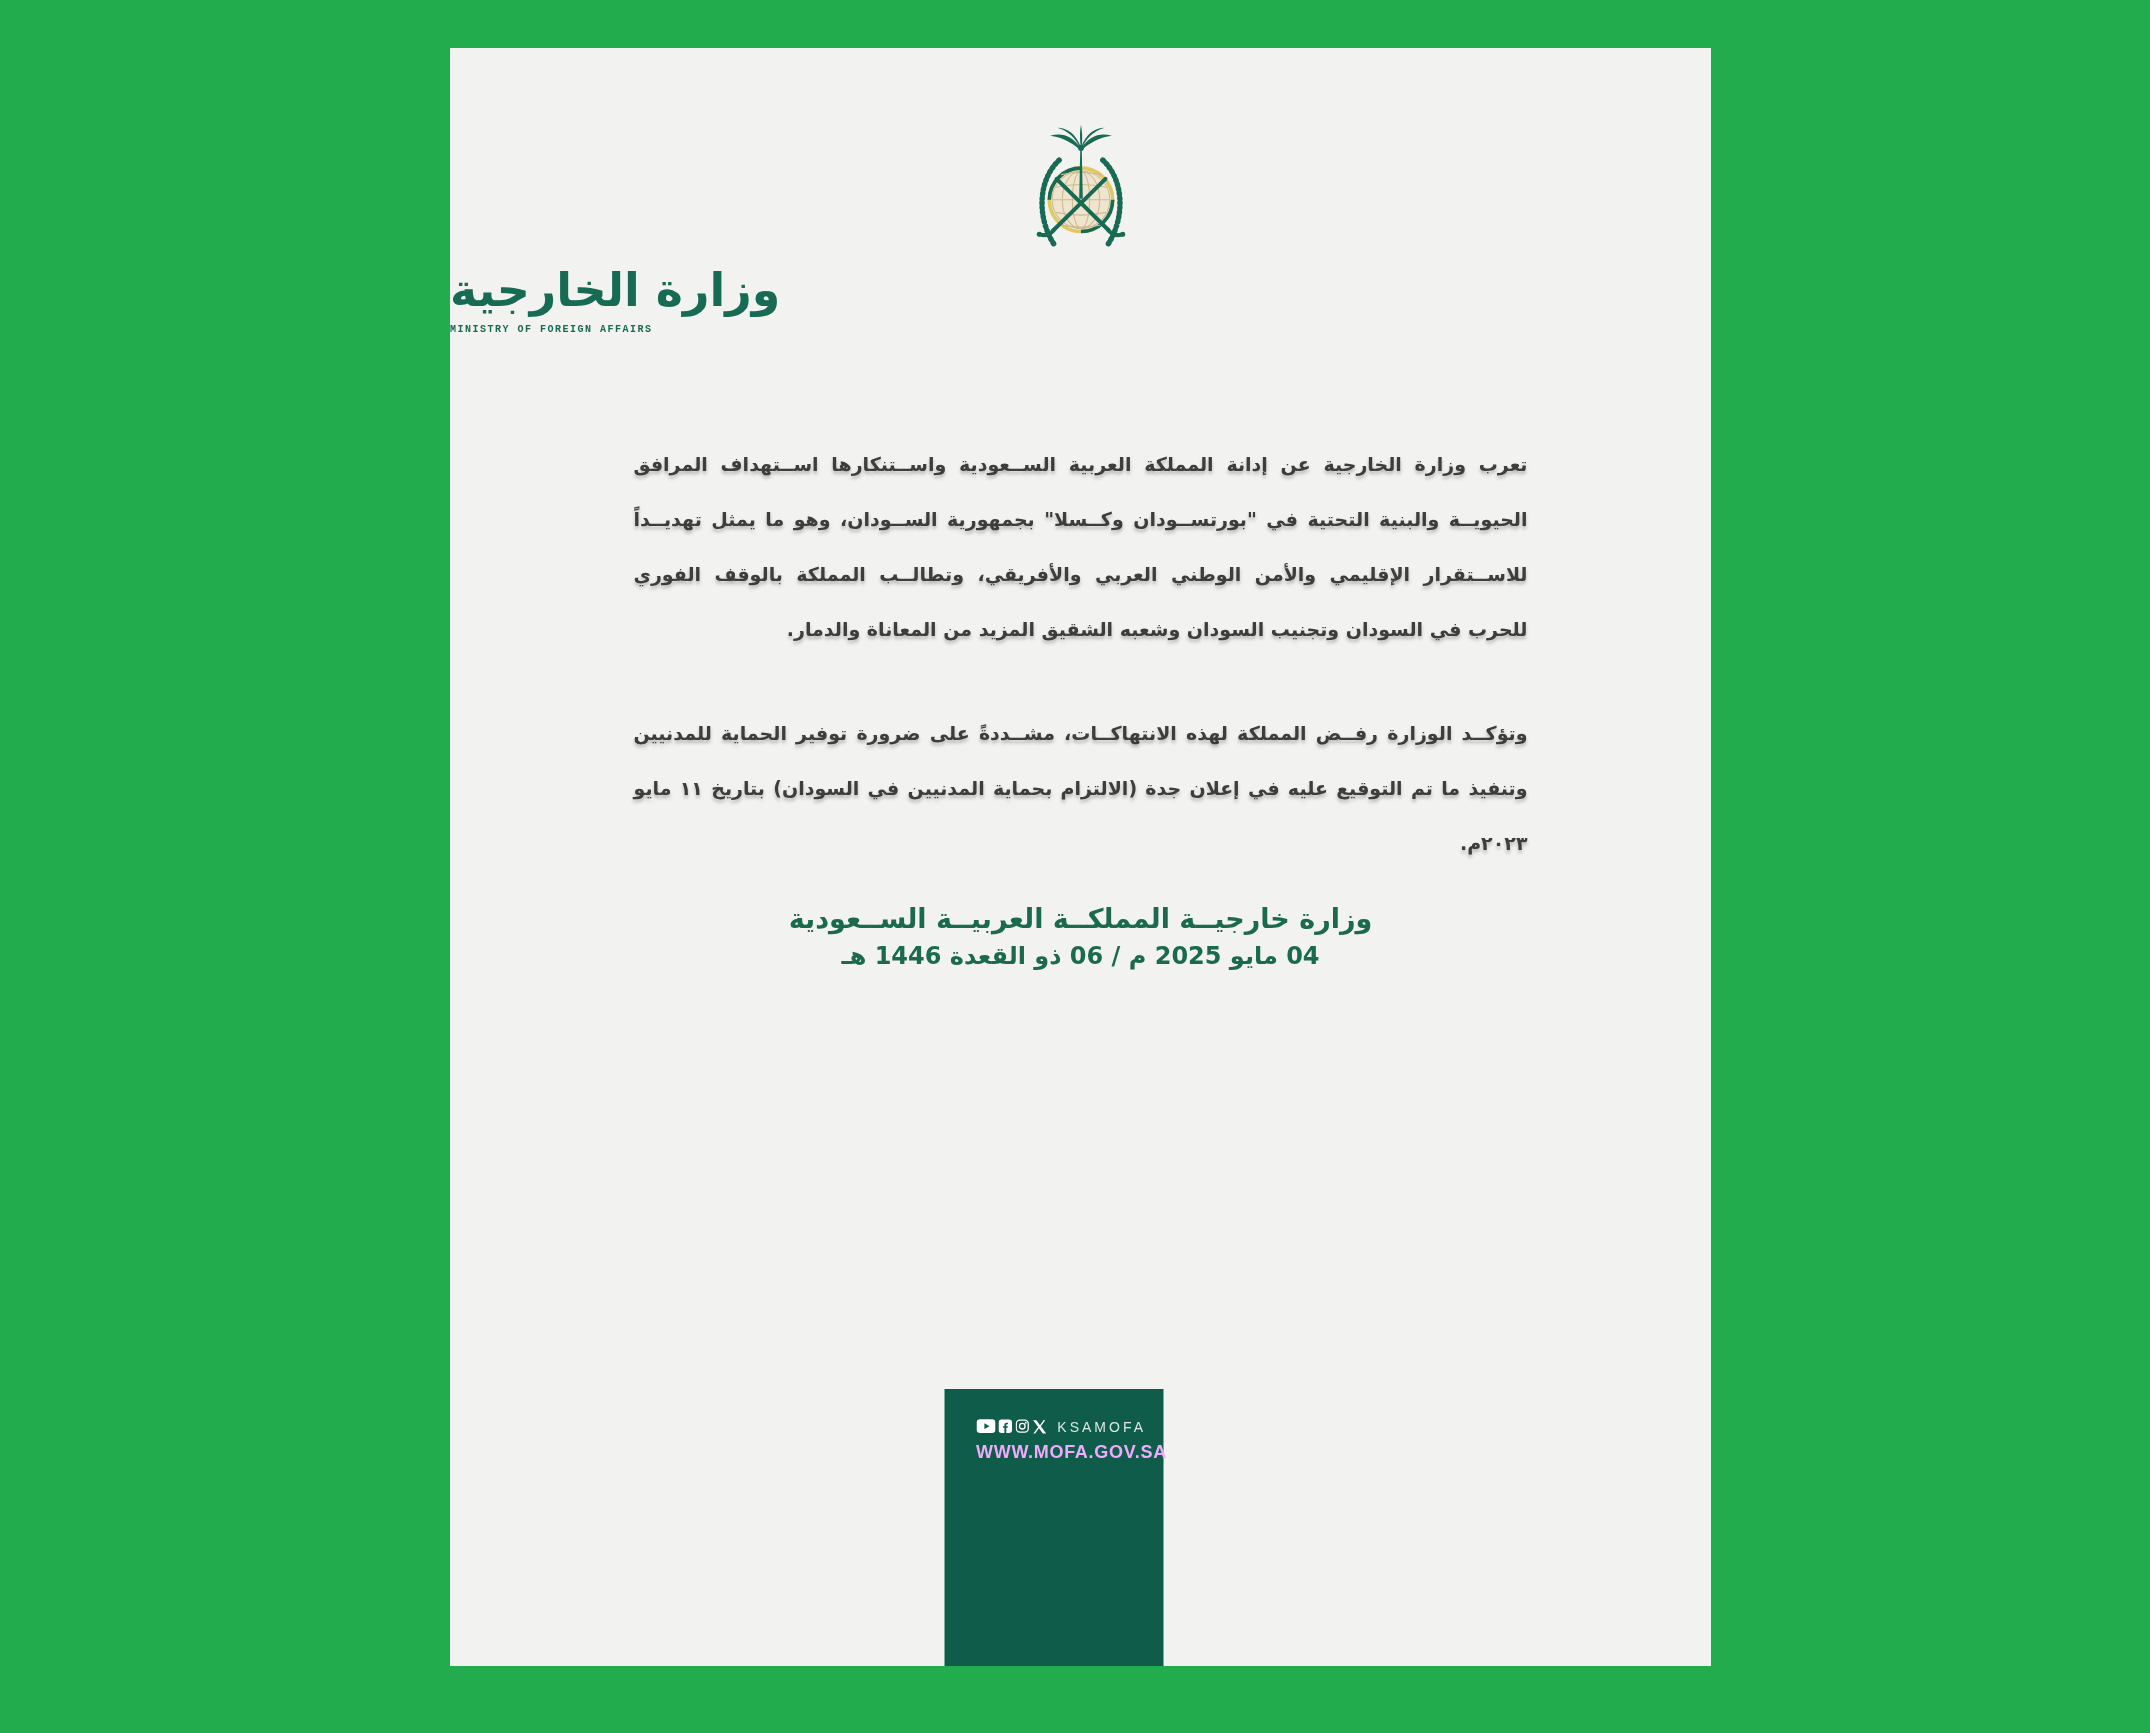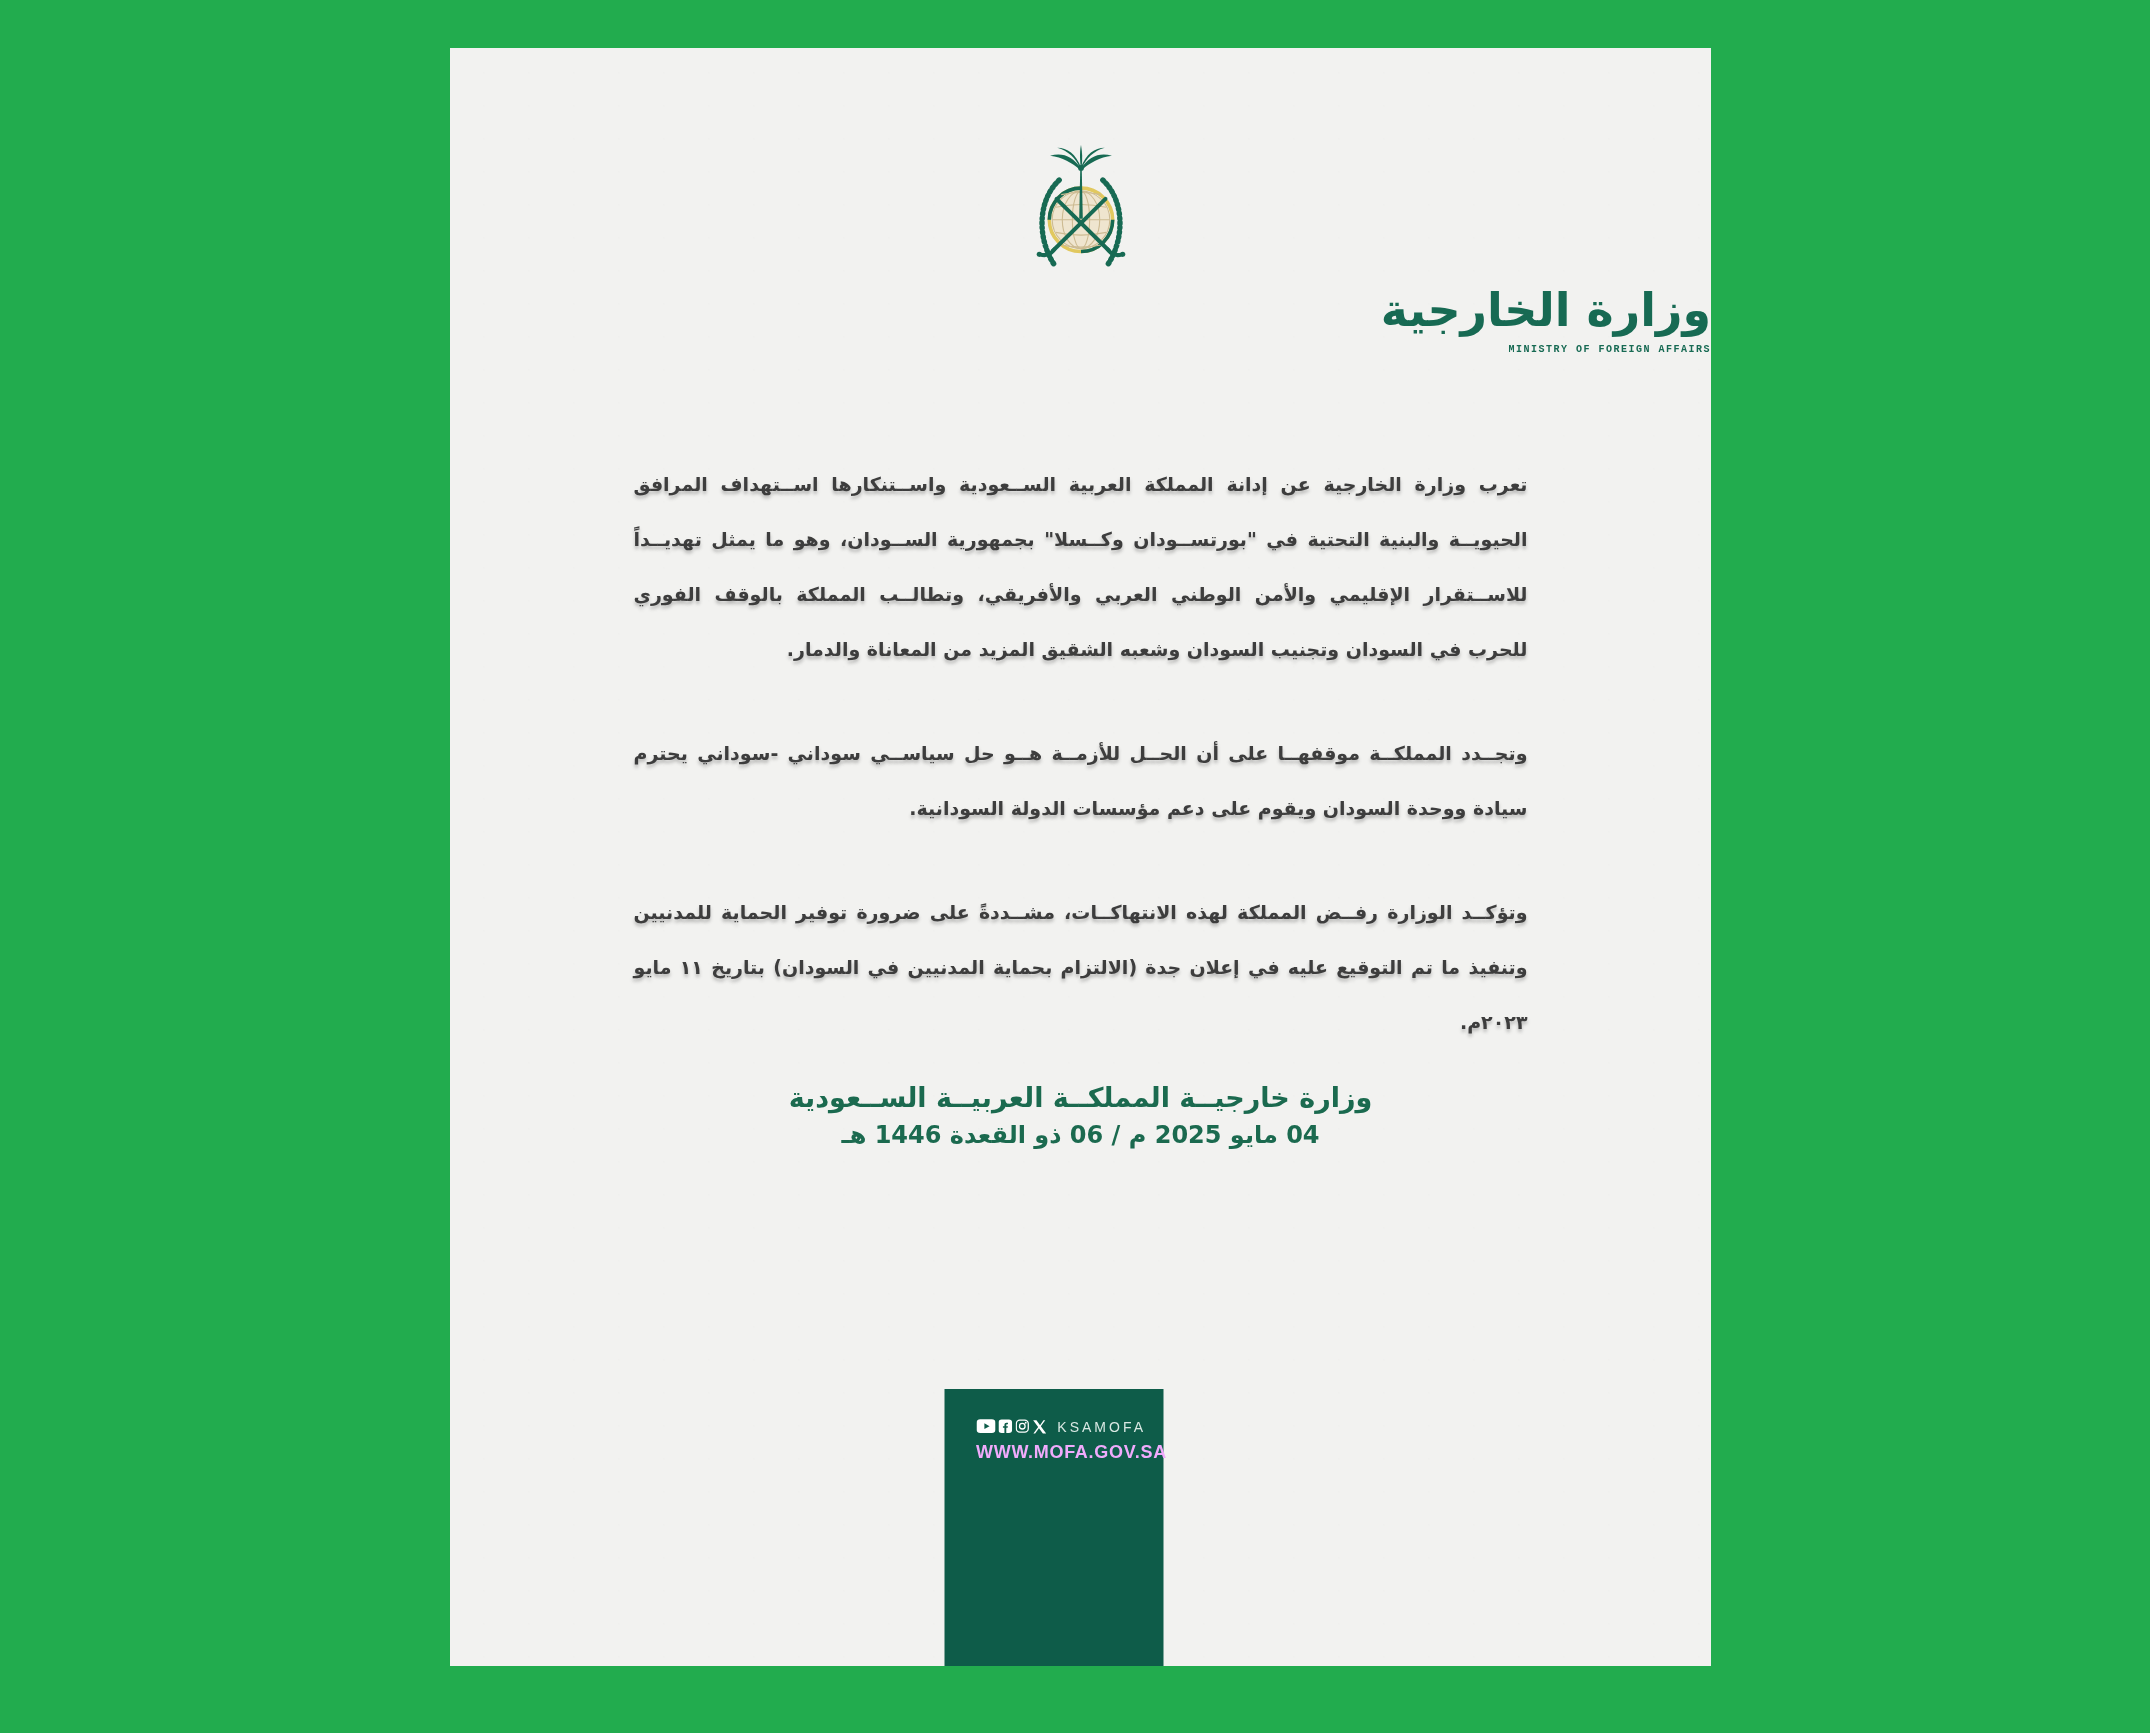--- a/index.html
+++ b/index.html
@@ -15,22 +15,22 @@
     left:450px; top:48px;
     width:1261px; height:1618px;
     background:
       radial-gradient(rgba(0,0,0,0.018) 0.6px, transparent 0.8px),
       radial-gradient(rgba(0,0,0,0.025) 0.5px, transparent 0.7px),
       #F2F2F0;
     background-size:28px 21.4px, 45px 33px;
     background-position:0 0, 11.4px 8.4px;
   }
   .logo-block {
-    padding-top:96px;
-    text-align:right;
+    padding-top:76px;
+    text-align:left;
   }
   .emblem { display:block; margin:0 auto; }
   .wordmark-ar {
     margin-top:10px;
     font-size:46px;
     font-weight:bold;
     color:#176A53;
     direction:rtl;
     line-height:1.15;
   }
@@ -160,21 +160,20 @@
         <circle cx="34" cy="306" r="7" fill="#176A53" stroke="none"></circle>
         <circle cx="266" cy="306" r="7" fill="#176A53" stroke="none"></circle>
       </g>
     </svg>
     <div class="wordmark-ar">وزارة الخارجية</div>
     <div class="wordmark-en">MINISTRY OF FOREIGN AFFAIRS</div>
   </header>
 
   <main class="statement-body">
     <p>تعرب وزارة الخارجية عن إدانة المملكة العربية الســعودية واســتنكارها اســتهداف المرافق الحيويــة والبنية التحتية في "بورتســودان وكــسلا" بجمهورية الســودان، وهو ما يمثل تهديــداً للاســتقرار الإقليمي والأمن الوطني العربي والأفريقي، وتطالــب المملكة بالوقف الفوري للحرب في السودان وتجنيب السودان وشعبه الشقيق المزيد من المعاناة والدمار.</p>
-    <p>وتجــدد المملكــة موقفهــا على أن الحــل للأزمــة هــو حل سياســي سوداني -سوداني يحترم سيادة ووحدة السودان ويقوم على دعم مؤسسات الدولة السودانية.</p>
     <p>وتؤكــد الوزارة رفــض المملكة لهذه الانتهاكــات، مشــددةً على ضرورة توفير الحماية للمدنيين وتنفيذ ما تم التوقيع عليه في إعلان جدة (الالتزام بحماية المدنيين في السودان) بتاريخ ١١ مايو ٢٠٢٣م.</p>
   </main>
 
   <div class="signature-block">
     <div class="signature-issuer">وزارة خارجيــة المملكــة العربيــة الســعودية</div>
     <div class="signature-date">04 مايو 2025 م / 06 ذو القعدة 1446 هـ</div>
   </div>
 
   <div class="footer-box">
     <div class="social-row">

